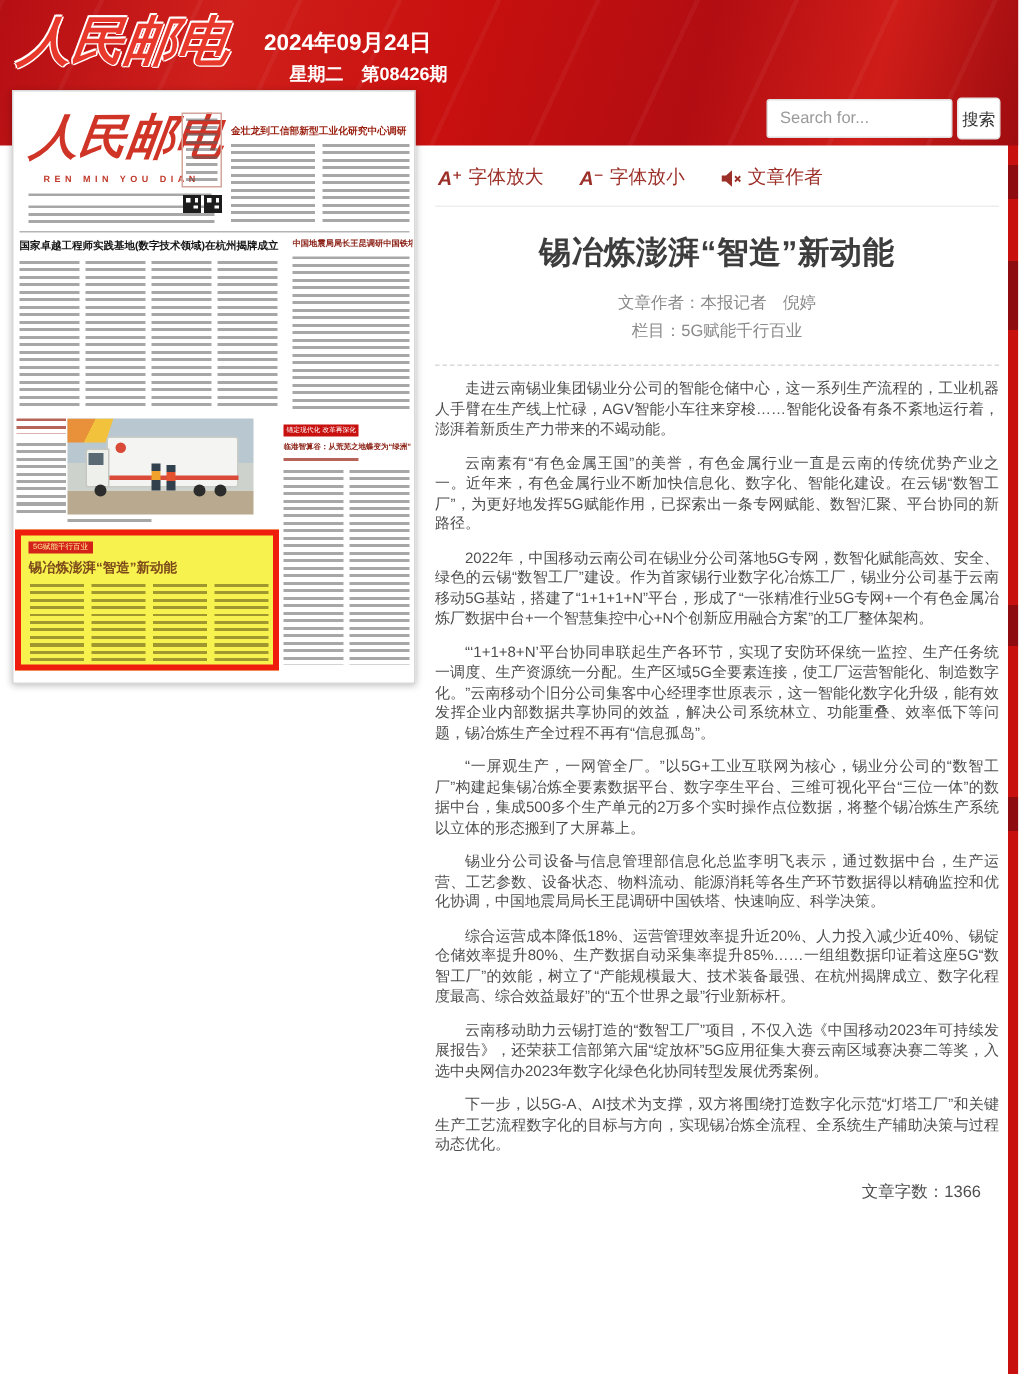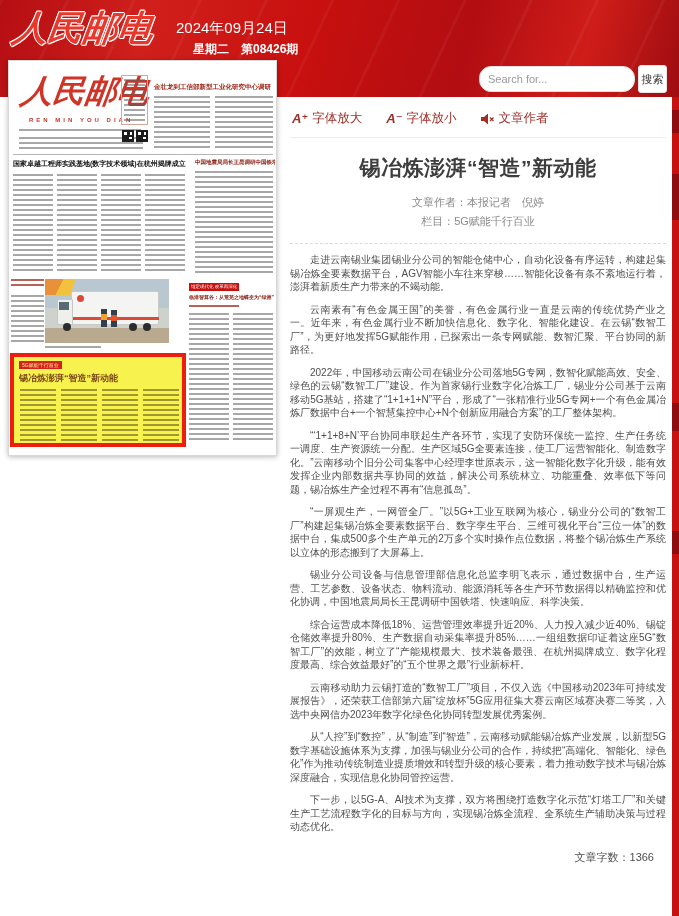--- a/index.html
+++ b/index.html
@@ -16,24 +16,24 @@
 
   
   .header { position:absolute; left:0; top:0; width:679px; height:97px; z-index:2;
     background:linear-gradient(105deg,#b50e13 0%,#d0201c 22%,#c8100f 45%,#b20d12 68%,#cf1d19 85%,#9e0c10 100%); }
   .header::after { content:""; position:absolute; inset:0;
     background:repeating-linear-gradient(115deg, rgba(255,255,255,.045) 0 3px, rgba(255,255,255,0) 3px 60px); }
   .logo { position:absolute; left:13px; top:4px; font-size:35px; line-height:48px; z-index:3;
     font-family:"DejaVu Serif","Liberation Serif",serif; font-style:italic; font-weight:bold;
     color:#e8372b; transform:skewX(-7deg);
     text-shadow:-1px 0 #fff,0 -1px #fff,1px 0 #fff,0 1px #fff,1px 1px #fff,-1px -1px #fff; }
-  .issue-date { position:absolute; left:176px; top:19px; color:#fff; font-size:15px; font-weight:normal; z-index:3; }
+  .issue-date { position:absolute; left:176px; top:19px; color:#fff; font-size:15px; font-weight:bold; z-index:3; }
   .issue-info { position:absolute; left:193px; top:41px; color:#fff; font-size:12px; font-weight:bold; z-index:3; }
-  .search-input { position:absolute; right:44px; top:66px; width:156px; height:26px; z-index:3;
-    border:1px solid #e0e0e0; background:#fff; padding:0 8px; font-size:11px; color:#555; border-radius:12px; }
+  .search-input { position:absolute; right:44px; top:66px; width:124px; height:26px; z-index:3;
+    border:1px solid #e0e0e0; background:#fff; padding:0 8px; font-size:11px; color:#555; border-radius:2px; }
   .search-input::placeholder { color:#9a9a9a; }
   .search-btn { position:absolute; right:12px; top:65px; width:29px; height:28px; z-index:3;
     background:#fff; border:1px solid #e6e6e6; border-radius:3px; font-size:11px; color:#333; cursor:pointer; padding:0; }
 
   
   .card { position:absolute; left:8px; top:60px; width:269px; height:396px; background:#fff; z-index:5;
     border:1px solid #d8d8d8; box-shadow:0 1px 5px rgba(0,0,0,.28); cursor:pointer; }
   .card * { position:absolute; }
   .np-masthead { left:12px; top:8px; font-size:32px; line-height:44px; color:#cf3427;
     font-family:"DejaVu Serif","Liberation Serif",serif; font-style:italic; font-weight:bold; transform:skewX(-7deg); white-space:nowrap; }
@@ -173,28 +173,27 @@
     </div>
 
     <div class="title">锡冶炼澎湃“智造”新动能</div>
     <div class="meta">
       <div>文章作者：本报记者　倪婷</div>
       <div>栏目：5G赋能千行百业</div>
     </div>
     <div class="dash"></div>
 
     <div class="body-text">
-        <p>走进云南锡业集团锡业分公司的智能仓储中心，自动化设备有序运转，构建起集锡冶炼全要素数据平台，AGV智能小车往来穿梭……智能化设备有条不紊地运行着，澎湃着新质生产力带来的不竭动能。</p>
+        <p>走进云南锡业集团锡业分公司的智能仓储中心，这一系列生产流程的，工业机器人手臂在生产线上忙碌，AGV智能小车往来穿梭……智能化设备有条不紊地运行着，澎湃着新质生产力带来的不竭动能。</p>
         <p>云南素有“有色金属王国”的美誉，有色金属行业一直是云南的传统优势产业之一。近年来，有色金属行业不断加快信息化、数字化、智能化建设。在云锡“数智工厂”，为更好地发挥5G赋能作用，已探索出一条专网赋能、数智汇聚、平台协同的新路径。</p>
         <p>2022年，中国移动云南公司在锡业分公司落地5G专网，数智化赋能高效、安全、绿色的云锡“数智工厂”建设。作为首家锡行业数字化冶炼工厂，锡业分公司基于云南移动5G基站，搭建了“1+1+1+N”平台，形成了“一张精准行业5G专网+一个有色金属冶炼厂数据中台+一个智慧集控中心+N个创新应用融合方案”的工厂整体架构。</p>
         <p>“‘1+1+8+N’平台协同串联起生产各环节，实现了安防环保统一监控、生产任务统一调度、生产资源统一分配。生产区域5G全要素连接，使工厂运营智能化、制造数字化。”云南移动个旧分公司集客中心经理李世原表示，这一智能化数字化升级，能有效发挥企业内部数据共享协同的效益，解决公司系统林立、功能重叠、效率低下等问题，锡冶炼生产全过程不再有“信息孤岛”。</p>
         <p>“一屏观生产，一网管全厂。”以5G+工业互联网为核心，锡业分公司的“数智工厂”构建起集锡冶炼全要素数据平台、数字孪生平台、三维可视化平台“三位一体”的数据中台，集成500多个生产单元的2万多个实时操作点位数据，将整个锡冶炼生产系统以立体的形态搬到了大屏幕上。</p>
         <p>锡业分公司设备与信息管理部信息化总监李明飞表示，通过数据中台，生产运营、工艺参数、设备状态、物料流动、能源消耗等各生产环节数据得以精确监控和优化协调，中国地震局局长王昆调研中国铁塔、快速响应、科学决策。</p>
         <p>综合运营成本降低18%、运营管理效率提升近20%、人力投入减少近40%、锡锭仓储效率提升80%、生产数据自动采集率提升85%……一组组数据印证着这座5G“数智工厂”的效能，树立了“产能规模最大、技术装备最强、在杭州揭牌成立、数字化程度最高、综合效益最好”的“五个世界之最”行业新标杆。</p>
         <p>云南移动助力云锡打造的“数智工厂”项目，不仅入选《中国移动2023年可持续发展报告》，还荣获工信部第六届“绽放杯”5G应用征集大赛云南区域赛决赛二等奖，入选中央网信办2023年数字化绿色化协同转型发展优秀案例。</p>
-        <p>从“人控”到“数控”，从“制造”到“智造”，云南移动赋能锡冶炼产业发展，以新型5G数字基础设施体系为支撑，加强与锡业分公司的合作，持续把“高端化、智能化、绿色化”作为推动传统制造业提质增效和转型升级的核心要素，着力推动数字技术与锡冶炼深度融合，实现信息化协同管控运营。</p>
         <p>下一步，以5G-A、AI技术为支撑，双方将围绕打造数字化示范“灯塔工厂”和关键生产工艺流程数字化的目标与方向，实现锡冶炼全流程、全系统生产辅助决策与过程动态优化。</p>
       </div>
 
     <div class="wordcount">文章字数：1366</div>
   </div>
 
 </div>
 
 </body></html>

